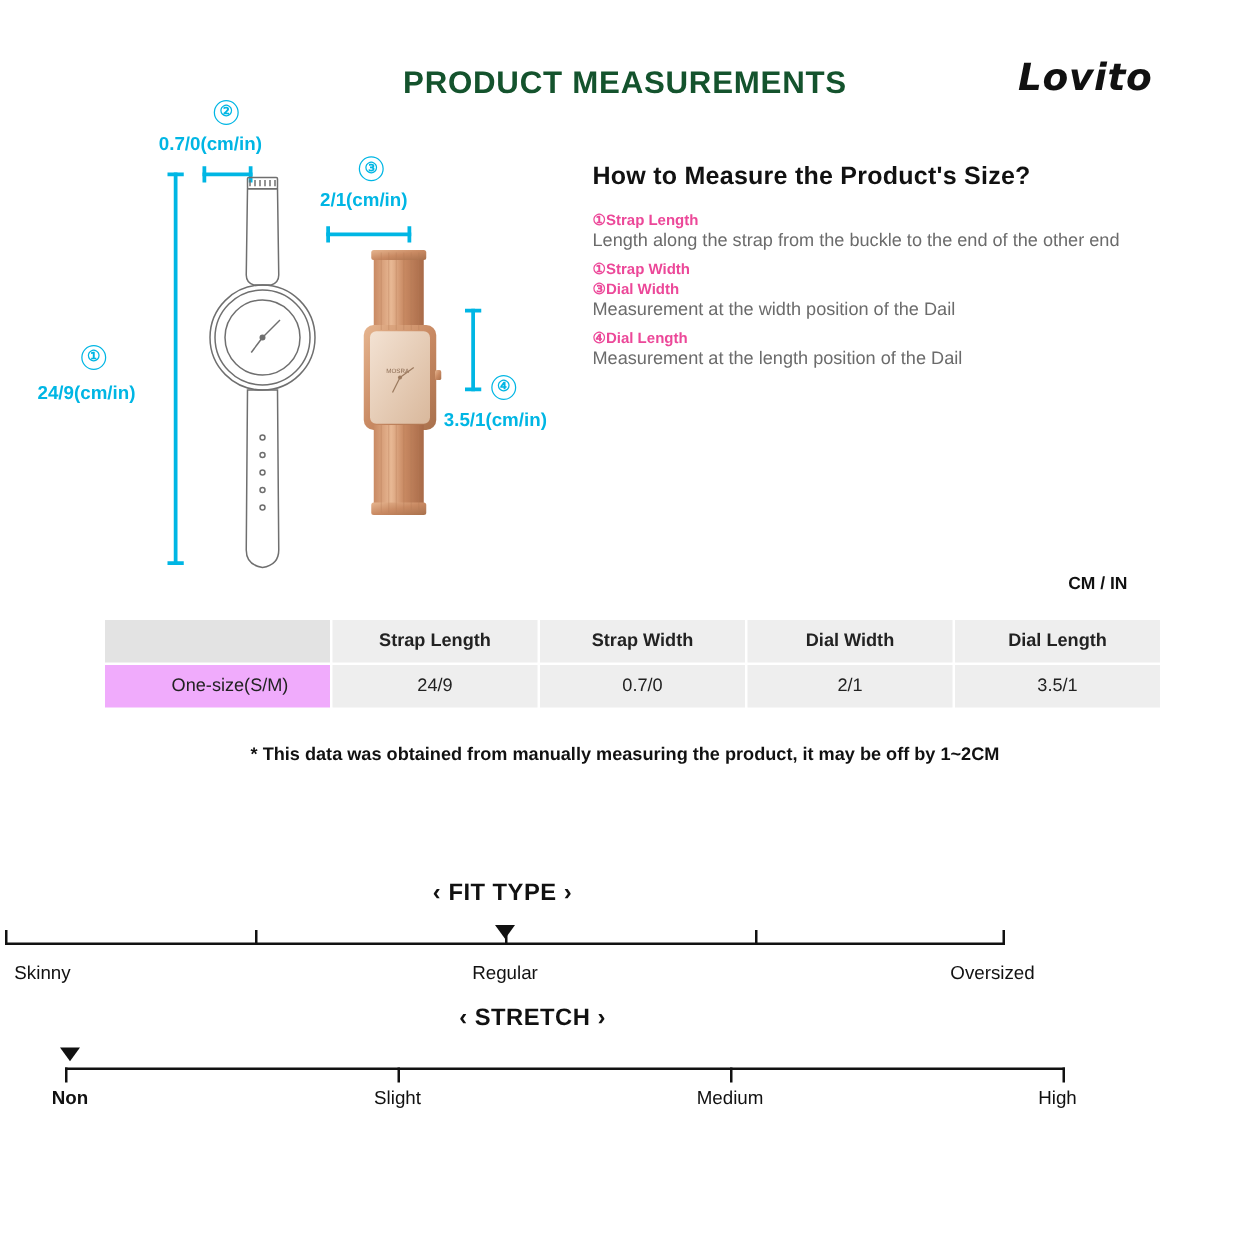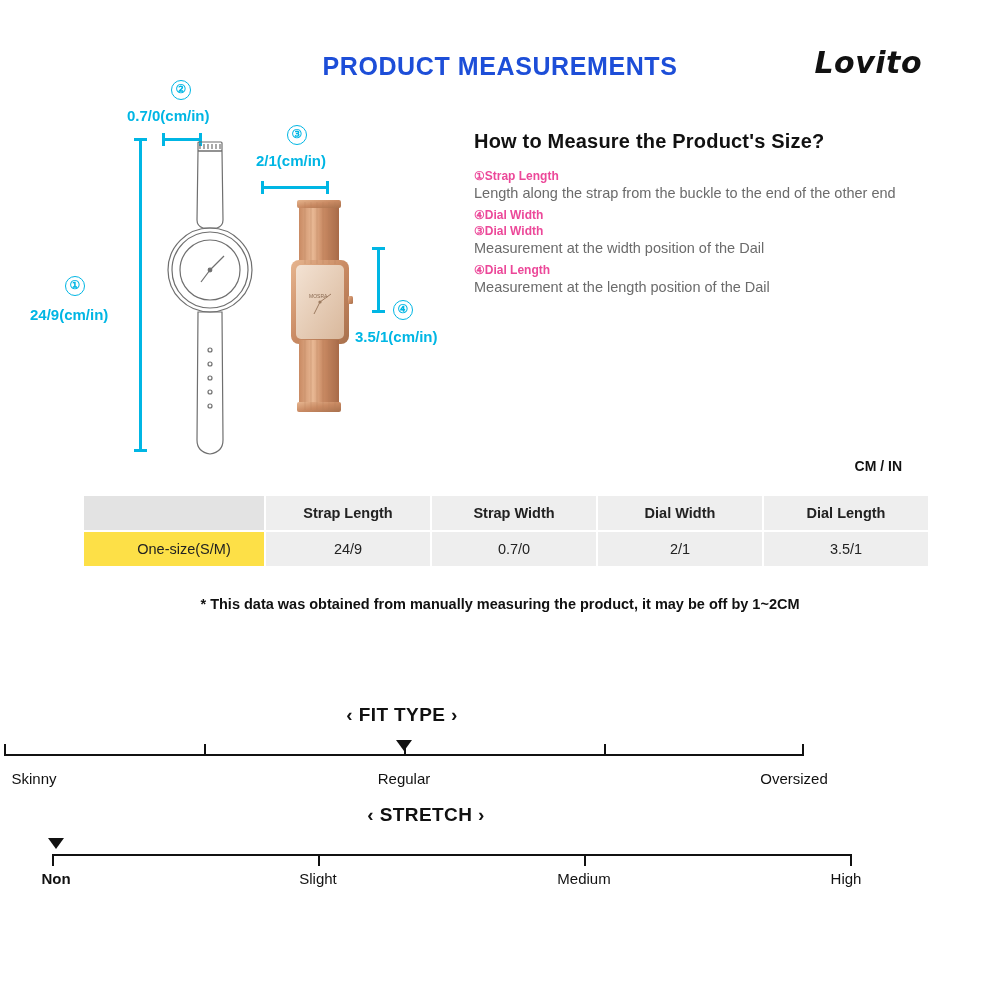--- a/index.html
+++ b/index.html
@@ -17,21 +17,21 @@
   
   .page-title {
     position: absolute;
     top: 52px;
     left: 0;
     width: 1000px;
     text-align: center;
     font-size: 25px;
     font-weight: bold;
     letter-spacing: 0.6px;
-    color: #1d4ed8;
+    color: #14532d;
   }
   .brand {
     position: absolute;
     top: 45px;
     right: 78px;
     font-size: 30px;
     font-weight: bold;
     font-style: italic;
     letter-spacing: 0.5px;
     color: #111;
@@ -132,21 +132,21 @@
     background: #eeeeee;
     text-align: center;
     font-size: 14.5px;
     color: #222;
     height: 34px;
     padding: 0 4px;
     font-weight: normal;
   }
   table.meas thead th { font-weight: bold; }
   table.meas thead th.blank { background: #e3e3e3; }
-  table.meas tbody td.rowhead { background: #fde047; padding-left: 24px; }
+  table.meas tbody td.rowhead { background: #f0abfc; padding-left: 24px; }
 
   .disclaimer {
     position: absolute;
     top: 596px;
     left: 0;
     width: 1000px;
     text-align: center;
     font-size: 14.5px;
     font-weight: bold;
     color: #111;
@@ -326,21 +326,21 @@
     </g>
   </svg>
 </div>
 
 <div class="howto">
   <h2>How to Measure the Product's Size?</h2>
 
   <div class="item-title">①Strap Length</div>
   <div class="item-desc">Length along the strap from the buckle to the end of the other end</div>
 
-  <div class="item-title">④Dial Width</div>
+  <div class="item-title">①Strap Width</div>
 
   <div class="item-title">③Dial Width</div>
   <div class="item-desc">Measurement at the width position of the Dail</div>
 
   <div class="item-title">④Dial Length</div>
   <div class="item-desc">Measurement at the length position of the Dail</div>
 </div>
 
 <div class="cmin">CM / IN</div>
 

